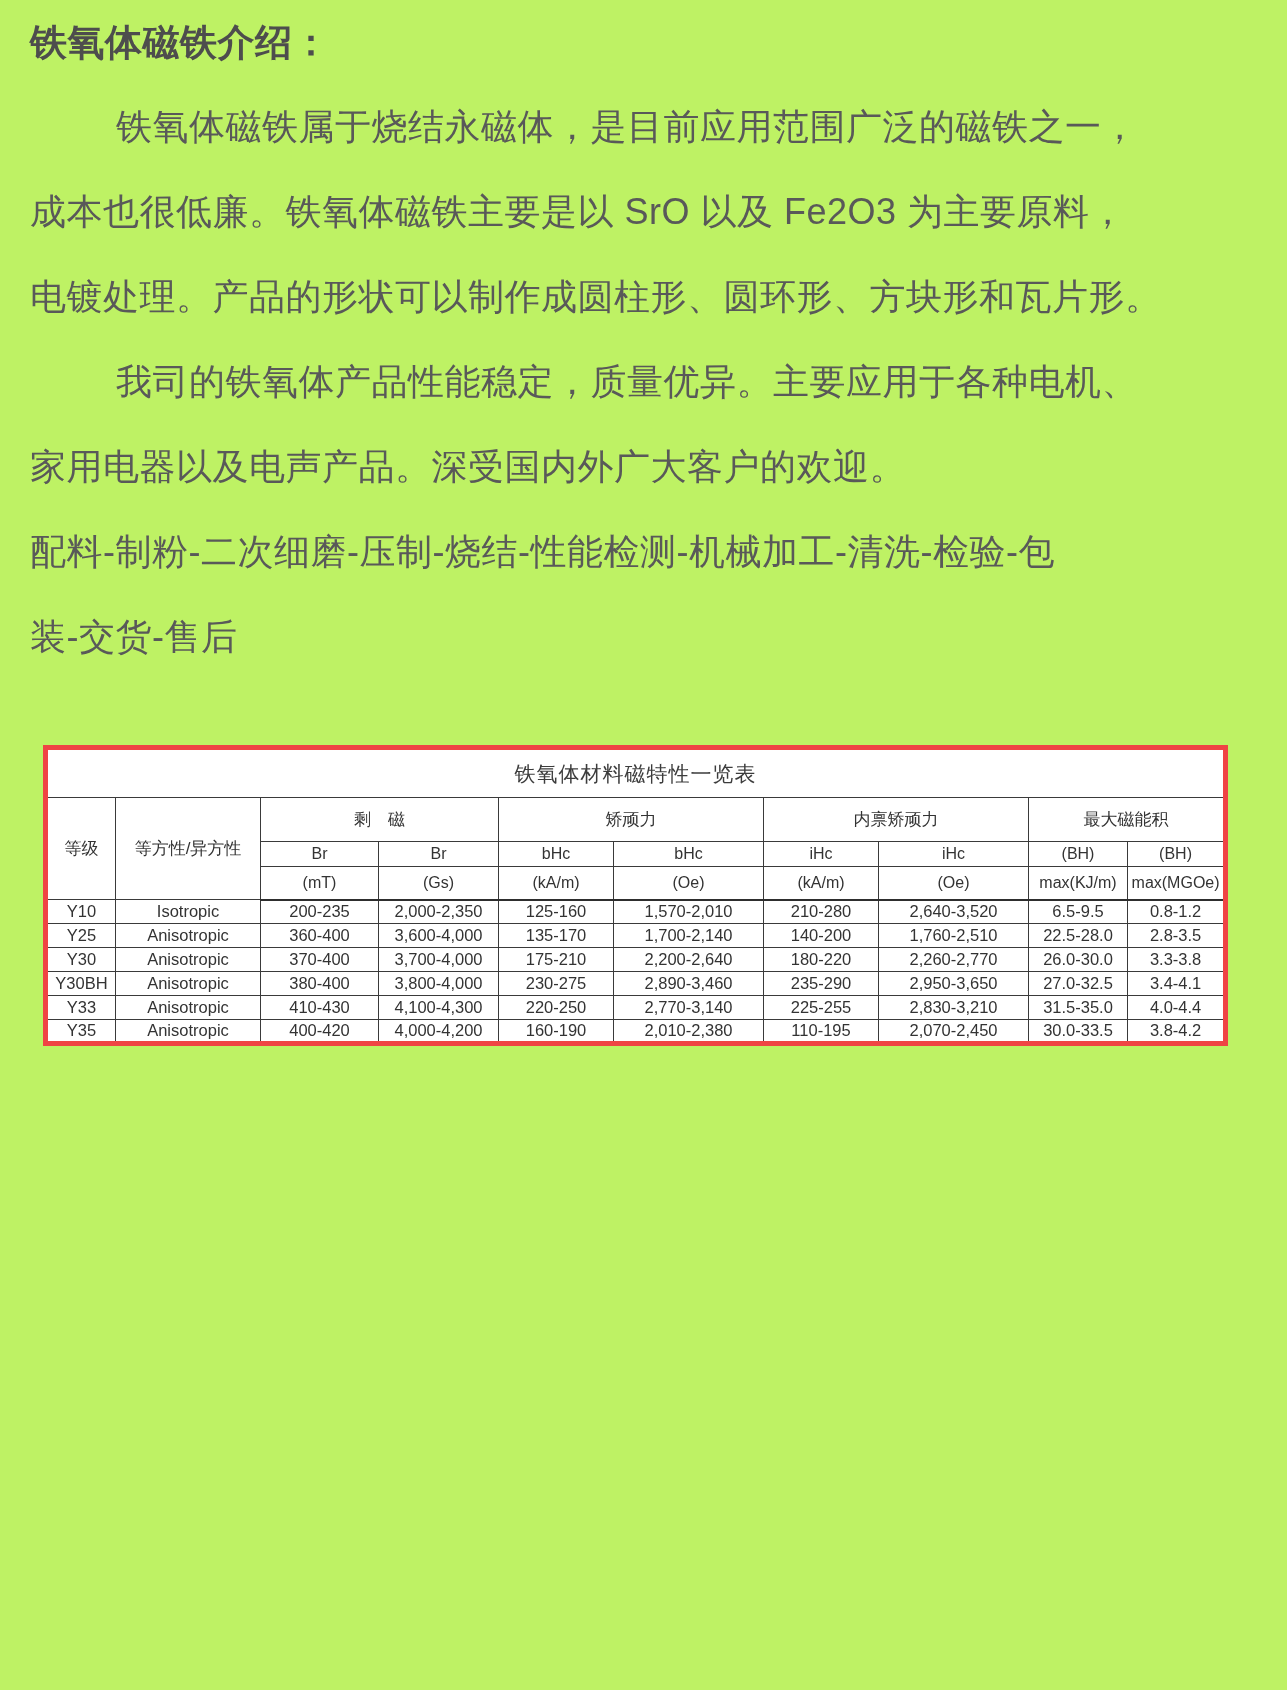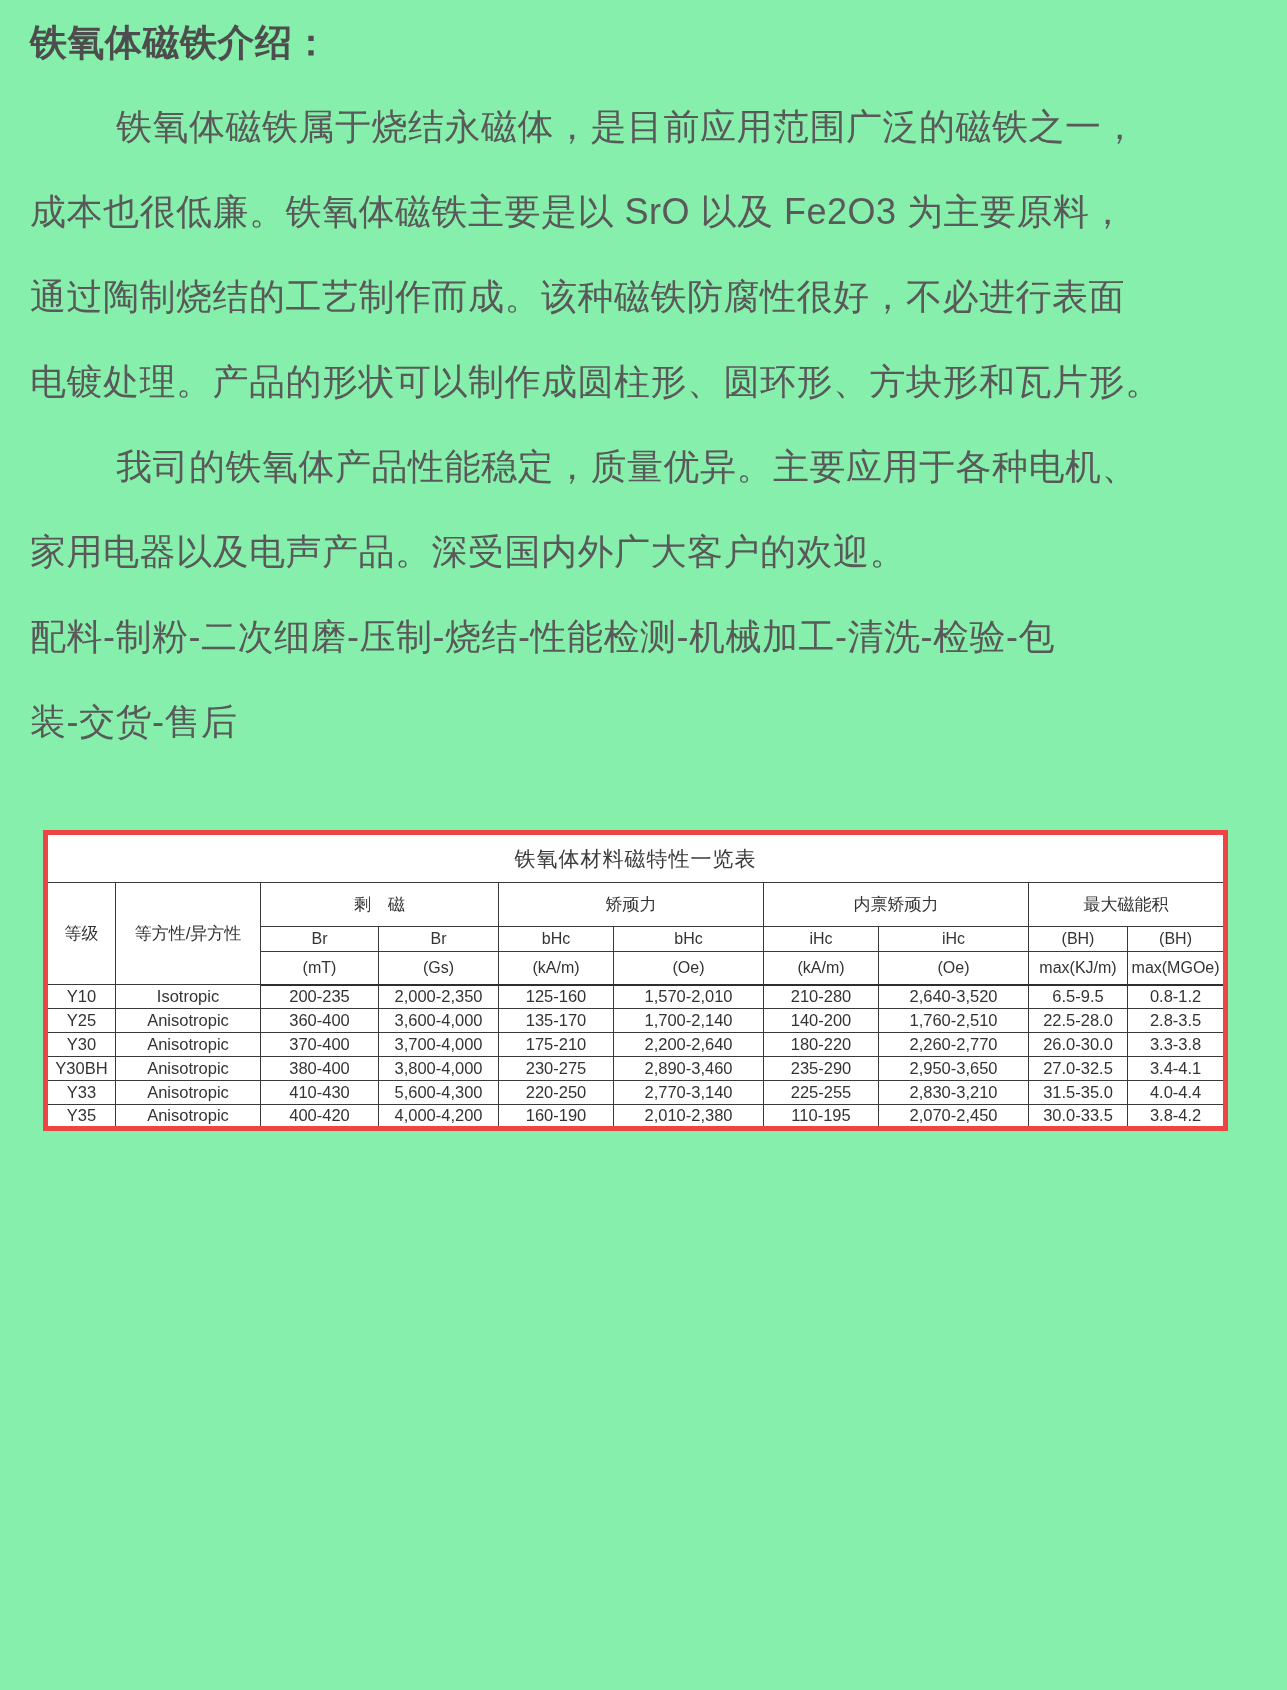--- a/index.html
+++ b/index.html
@@ -2,21 +2,21 @@
 <html><head>
 <meta charset="utf-8">
 <style>
   * { margin:0; padding:0; box-sizing:border-box; }
   html,body { background:#ffffff; }
   body {
     width:1287px; height:1690px;
     font-family:"Liberation Sans","DejaVu Sans",sans-serif;
     position:relative; overflow:hidden;
   }
-  .page { width:1287px; height:1690px; background:#86efac; padding:0 30px; }
+  .page { width:1287px; height:1690px; background:#bef264; padding:0 30px; }
 
   
   .text-block { padding-top:0; }
   .tline {
     height:85px; display:flex; align-items:center;
     font-size:36px; color:#595959; white-space:nowrap;
     letter-spacing:0.5px;
   }
   .tline.heading { font-weight:bold; color:#4d4d4d; font-size:37px; }
   .tline.indent span { padding-left:86px; }
@@ -47,23 +47,20 @@
 <div class="page">
 
   <div class="text-block">
     <div class="tline heading">铁氧体磁铁介绍：</div>
 
     <div class="tline indent">
         <span>铁氧体磁铁属于烧结永磁体，是目前应用范围广泛的磁铁之一，</span>
       </div>
     <div class="tline">
         <span>成本也很低廉。铁氧体磁铁主要是以 SrO 以及 Fe2O3 为主要原料，</span>
-      </div>
-    <div class="tline">
-        <span>通过陶制烧结的工艺制作而成。该种磁铁防腐性很好，不必进行表面</span>
       </div>
     <div class="tline">
         <span>电镀处理。产品的形状可以制作成圆柱形、圆环形、方块形和瓦片形。</span>
       </div>
 
     <div class="tline indent">
         <span>我司的铁氧体产品性能稳定，质量优异。主要应用于各种电机、</span>
       </div>
     <div class="tline">
         <span>家用电器以及电声产品。深受国内外广大客户的欢迎。</span>
@@ -171,21 +168,21 @@
             <td>2,890-3,460</td>
             <td>235-290</td>
             <td>2,950-3,650</td>
             <td>27.0-32.5</td>
             <td>3.4-4.1</td>
           </tr>
           <tr>
             <td>Y33</td>
             <td>Anisotropic</td>
             <td>410-430</td>
-            <td>5,600-4,300</td>
+            <td>4,100-4,300</td>
             <td>220-250</td>
             <td>2,770-3,140</td>
             <td>225-255</td>
             <td>2,830-3,210</td>
             <td>31.5-35.0</td>
             <td>4.0-4.4</td>
           </tr>
           <tr>
             <td>Y35</td>
             <td>Anisotropic</td>

